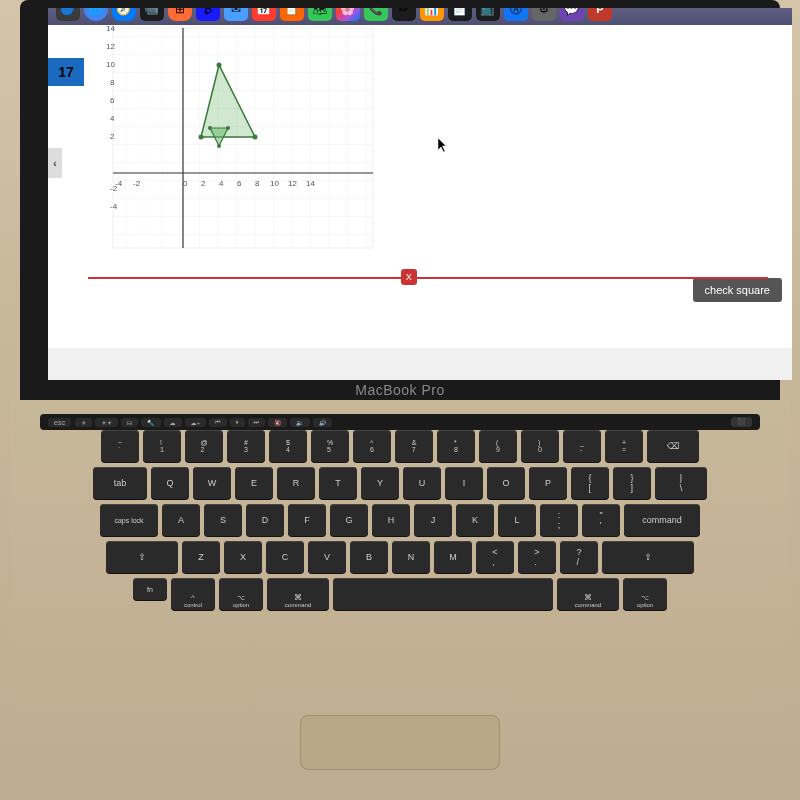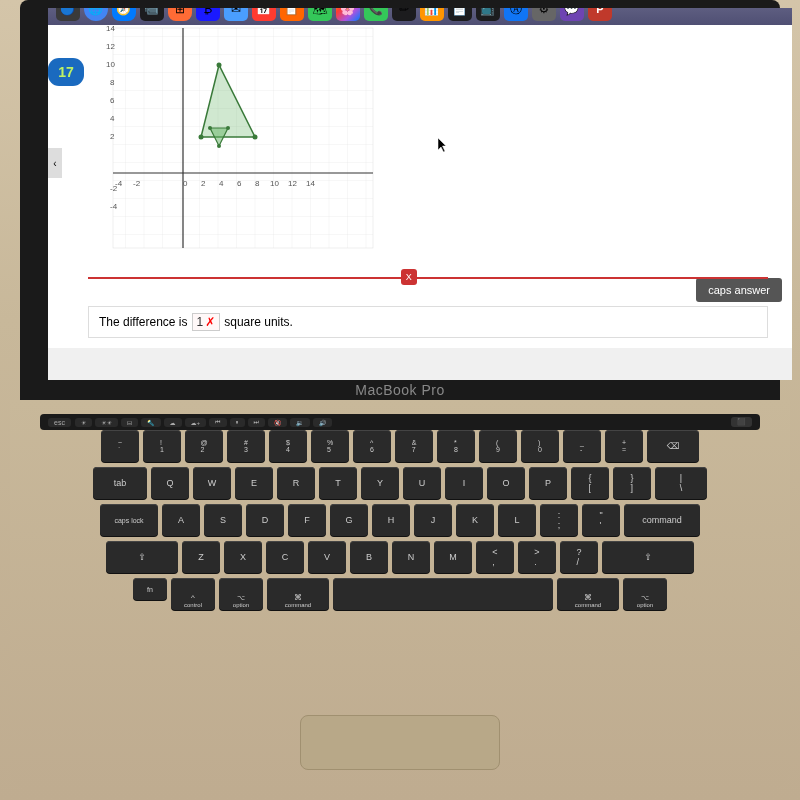--- a/index.html
+++ b/index.html
@@ -46,30 +46,29 @@
       height: 340px;
       background: #ffffff;
       position: relative;
     }
 
     
     .question-badge {
       position: absolute;
       left: 0; top: 50px;
       background: #1a6abf;
-      color: #bef264;
+      color: #000000;
       width: 36px;
       height: 28px;
       display: flex;
       align-items: center;
       justify-content: center;
       font-size: 14px;
       font-weight: bold;
       z-index: 10;
-      border-radius: 11px;
     }
 
     
     .left-arrow {
       position: absolute;
       left: 0; top: 140px;
       background: #ddd;
       width: 14px;
       height: 30px;
       display: flex;
@@ -366,38 +365,30 @@
             <circle cx="131" cy="128" r="2" fill="#3a7a3a"></circle>
           </svg>
         </div>
 
         <div class="cursor">
           <svg width="12" height="14" viewBox="0 0 12 14">
             <path d="M0,0 L0,12 L3,9 L5.5,14 L7,13.2 L4.5,8 L8,8 Z" fill="black" stroke="white" stroke-width="0.5"></path>
           </svg>
         </div>
 
-        <button class="check-answer-btn">caps answer</button>
+        <button class="check-answer-btn">check square</button>
 
         <div class="slider-area">
           <div class="slider-track">
             <div class="slider-thumb">
               <span>X</span>
             </div>
           </div>
         </div>
 
-        <div class="answer-row">
-          <span>The difference is</span>
-          <div class="answer-input-box">
-            <span class="answer-input-text">1</span>
-            <span class="wrong-x">✗</span>
-          </div>
-          <span>square units.</span>
-        </div>
 
       </div>
 
       <div class="dock">
 
         <div class="dock-icon" style="background:#3a3a3a;border-radius:5px">🔵</div>
         <div class="dock-icon" style="background:#4285f4;border-radius:50%">🌐</div>
         <div class="dock-icon" style="background:#007aff;border-radius:8px">🧭</div>
         <div class="dock-icon" style="background:#1c1c1e;border-radius:5px">📹</div>
         <div class="dock-icon" style="background:#ff6b35;border-radius:8px">⊞</div>

